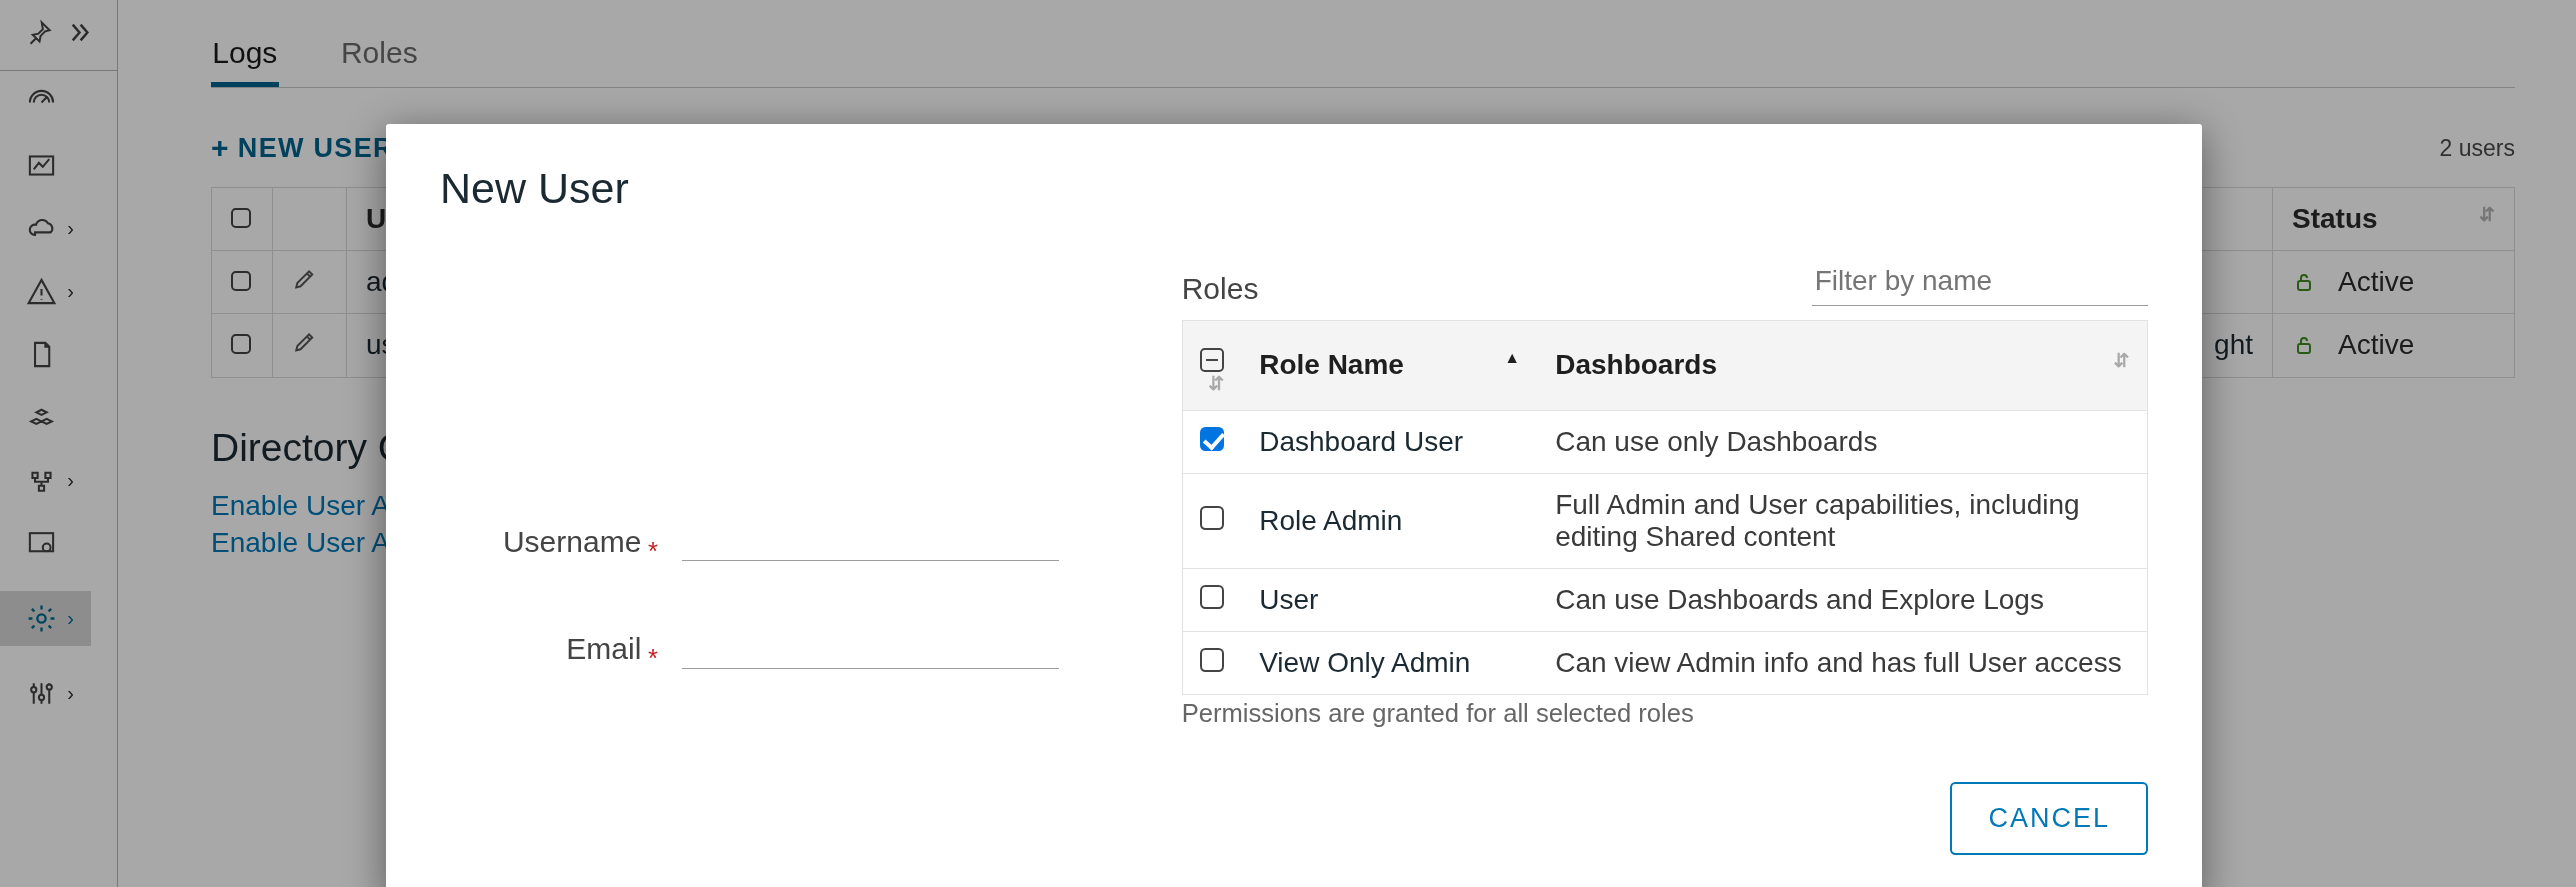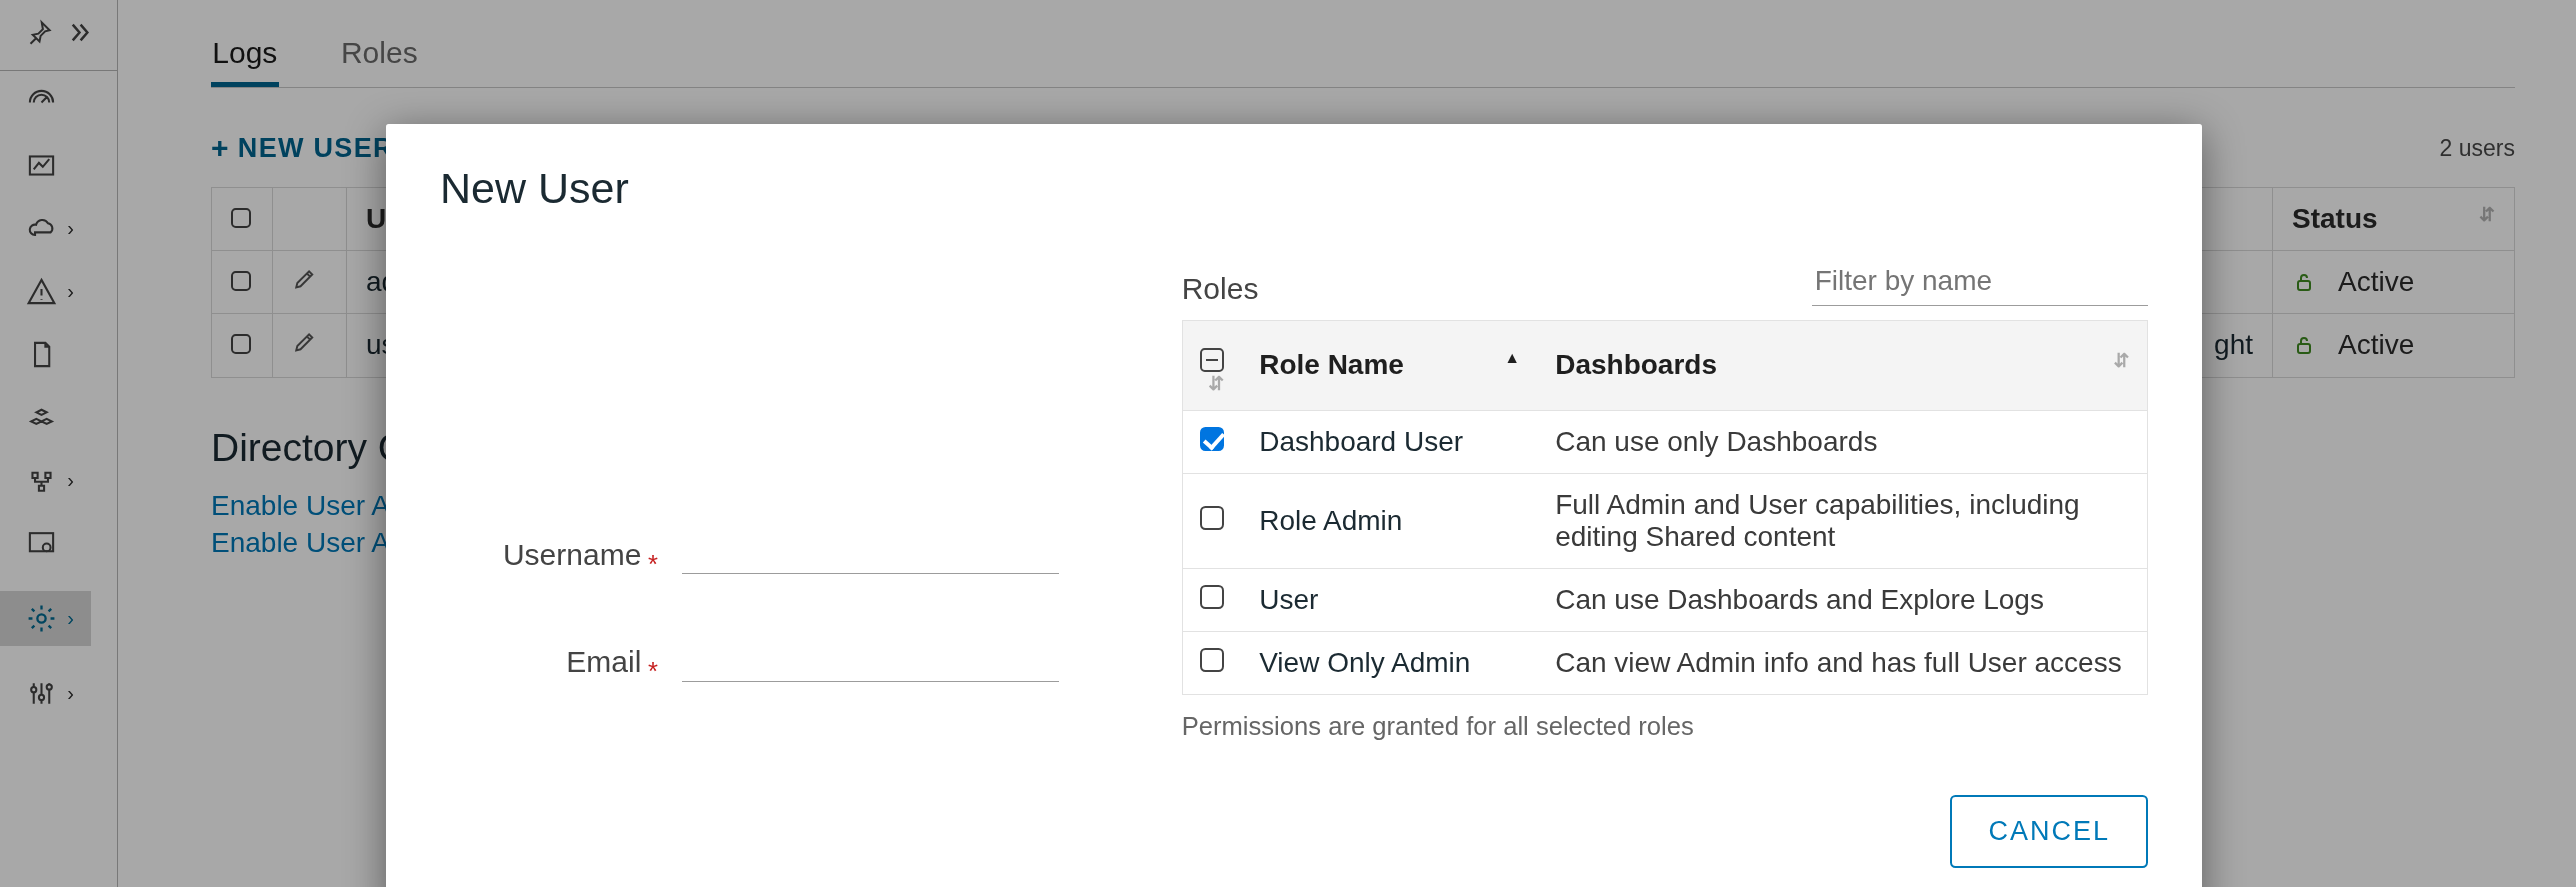--- a/index.html
+++ b/index.html
@@ -136,21 +136,21 @@
   .role-cb.checked{background:#0075E0;border-color:#0075E0;position:relative}
   .role-cb.checked::after{
     content:"";position:absolute;left:5.4px;top:0.7px;width:8px;height:16px;
     border:solid #fff;border-width:0 4px 4px 0;transform:rotate(42deg);
   }
   .partial{
     width:24px;height:24px;border:2.4px solid #444;border-radius:4.7px;display:inline-flex;align-items:center;justify-content:center;
   }
   .partial::after{content:"";width:12px;height:2.4px;background:#444}
 
-  .footnote{font-size:25.6px;color:#666;margin-top:17px}
+  .footnote{font-size:25.6px;color:#666;margin-top:4px}
   .modal-actions{
     display:flex;justify-content:flex-end;gap:28px;margin-top:54px;
   }
   .btn{
     font-size:27px;letter-spacing:2px;font-weight:400;padding:19px 36px;border-radius:5.4px;
     cursor:pointer;border:2px solid transparent;
   }
   .btn.cancel{color:var(--link);border-color:var(--link);background:#fff}
   .btn.save{color:#fff;background:var(--primary);border-color:var(--primary)}
 

